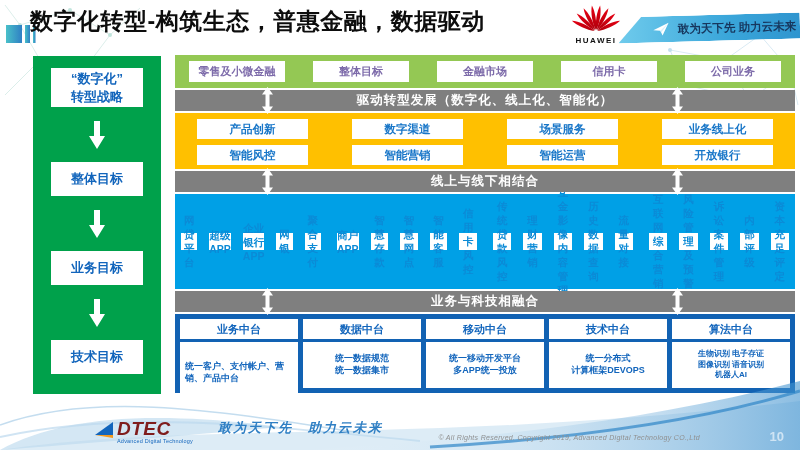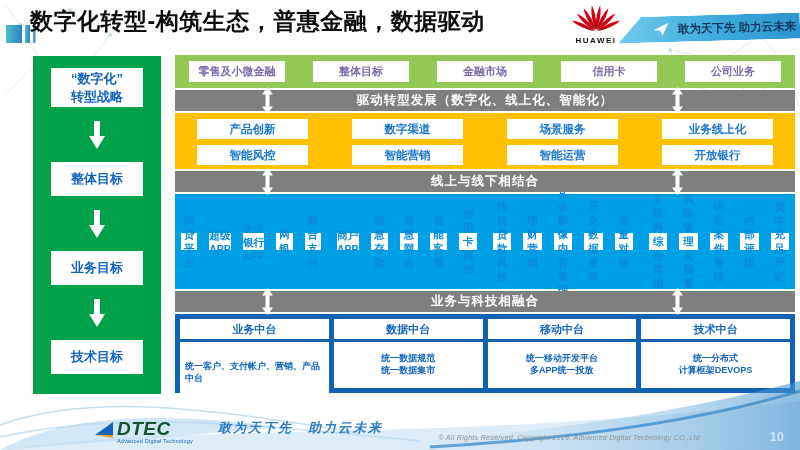--- a/index.html
+++ b/index.html
@@ -77,21 +77,21 @@
   .p-detail{
     flex:1;font-size:9px;font-weight:bold;line-height:1.3;color:#1265bc;
     white-space:pre-line;padding:2px 3px;box-sizing:border-box;
   }
   .platform-col:nth-child(5) .p-detail{font-size:8px;}
   .platform-col:nth-child(1) .p-detail{text-align:left;padding:19px 5px;}
 
   
   .dtec{position:absolute;left:93px;bottom:6px;display:flex;align-items:flex-start;gap:2px;}
   .dtec-text{display:flex;flex-direction:column;line-height:1;}
-  .dtec-word{font-size:19px;font-weight:bold;font-style:italic;color:#14532d;letter-spacing:.5px;}
+  .dtec-word{font-size:19px;font-weight:bold;font-style:italic;color:#7f1d1d;letter-spacing:.5px;}
   .dtec-cap{font-size:5.5px;color:#1265bc;margin-top:1px;letter-spacing:.2px;}
   .footer-slogan{
     position:absolute;left:218px;bottom:13px;
     font-size:13px;font-weight:bold;font-style:italic;color:#2f7fc4;letter-spacing:2px;
   }
   .copyright{
     position:absolute;right:100px;bottom:9px;
     font-size:7px;font-style:italic;color:#8f8f8f;letter-spacing:.3px;
   }
   .page-num{
@@ -355,20 +355,26 @@
     <div class="platform-col">
       <div class="wbox p-head">移动中台</div>
       <div class="wbox p-detail">统一移动开发平台
 多APP统一投放</div>
     </div>
     <div class="platform-col">
       <div class="wbox p-head">技术中台</div>
       <div class="wbox p-detail">统一分布式
 计算框架DEVOPS</div>
     </div>
+    <div class="platform-col">
+      <div class="wbox p-head">算法中台</div>
+      <div class="wbox p-detail">生物识别 电子存证
+图像识别 语音识别
+机器人AI</div>
+    </div>
   </div>
 </div>
 
 <svg class="waves" width="800" height="75" viewBox="0 0 800 75">
   <defs>
     <linearGradient id="wg" x1="0" y1="0" x2="1" y2="0">
       <stop offset="0" stop-color="#ffffff" stop-opacity="0"></stop>
       <stop offset="1" stop-color="#3f92cf"></stop>
     </linearGradient>
   </defs>

